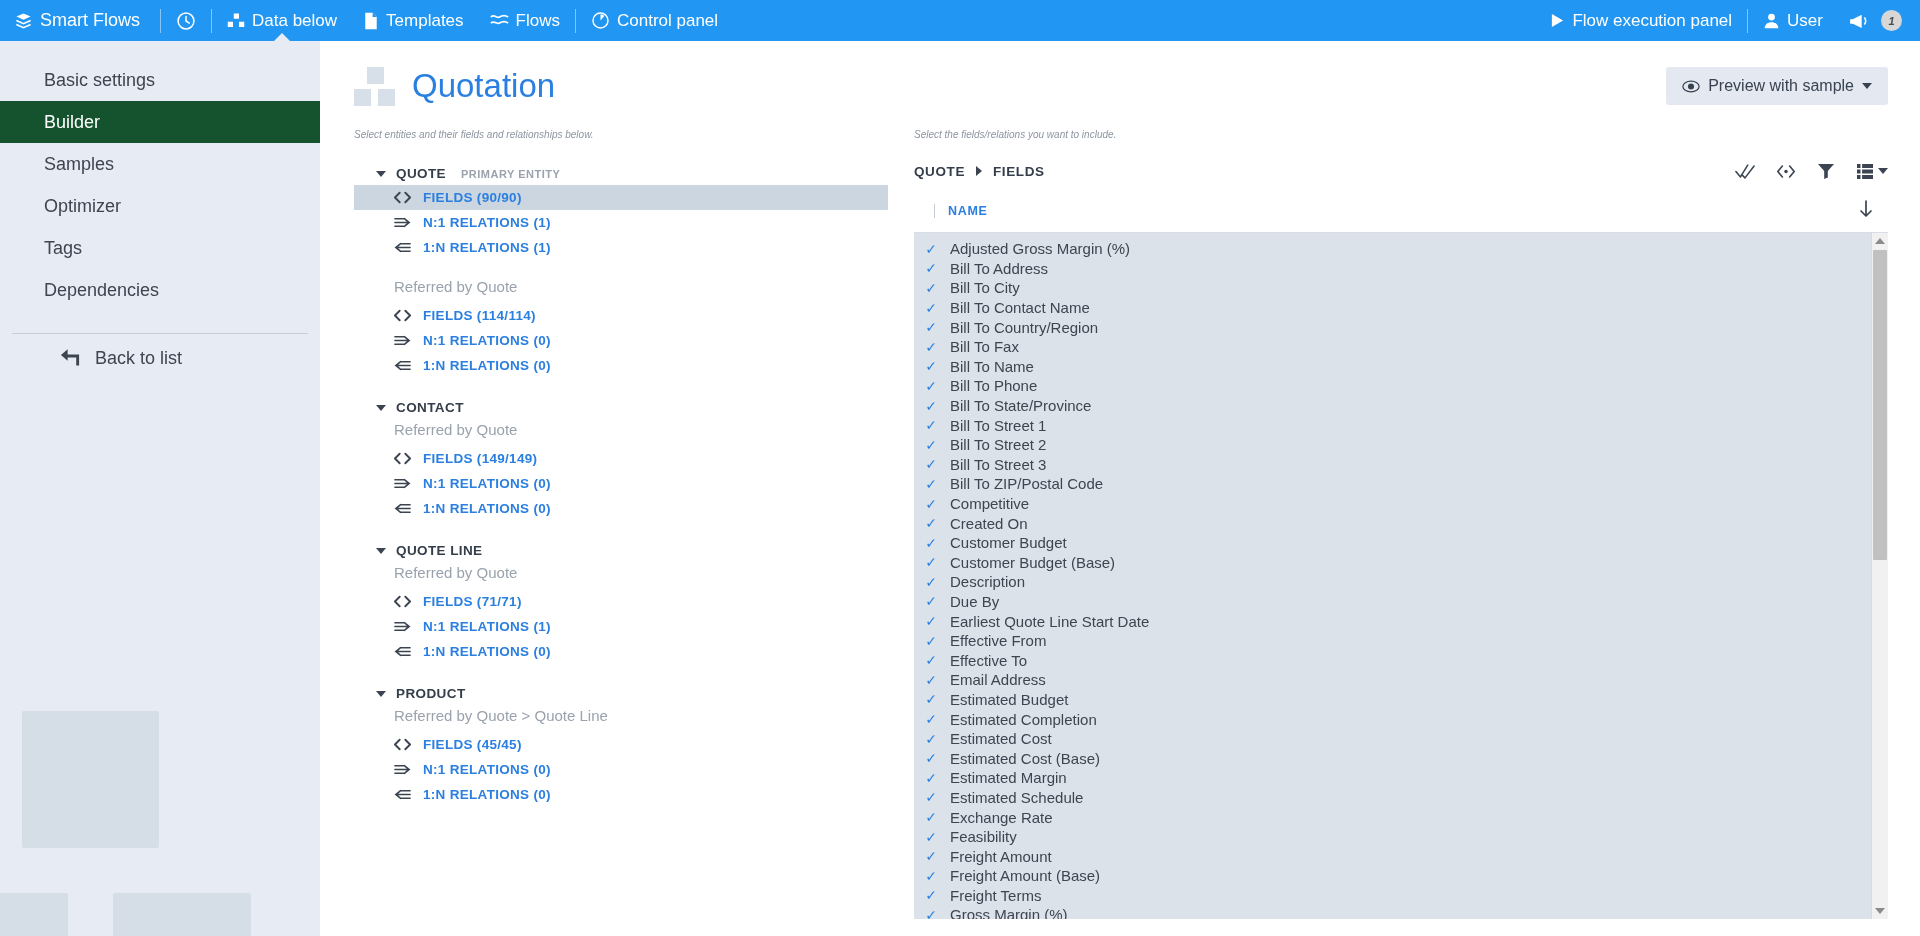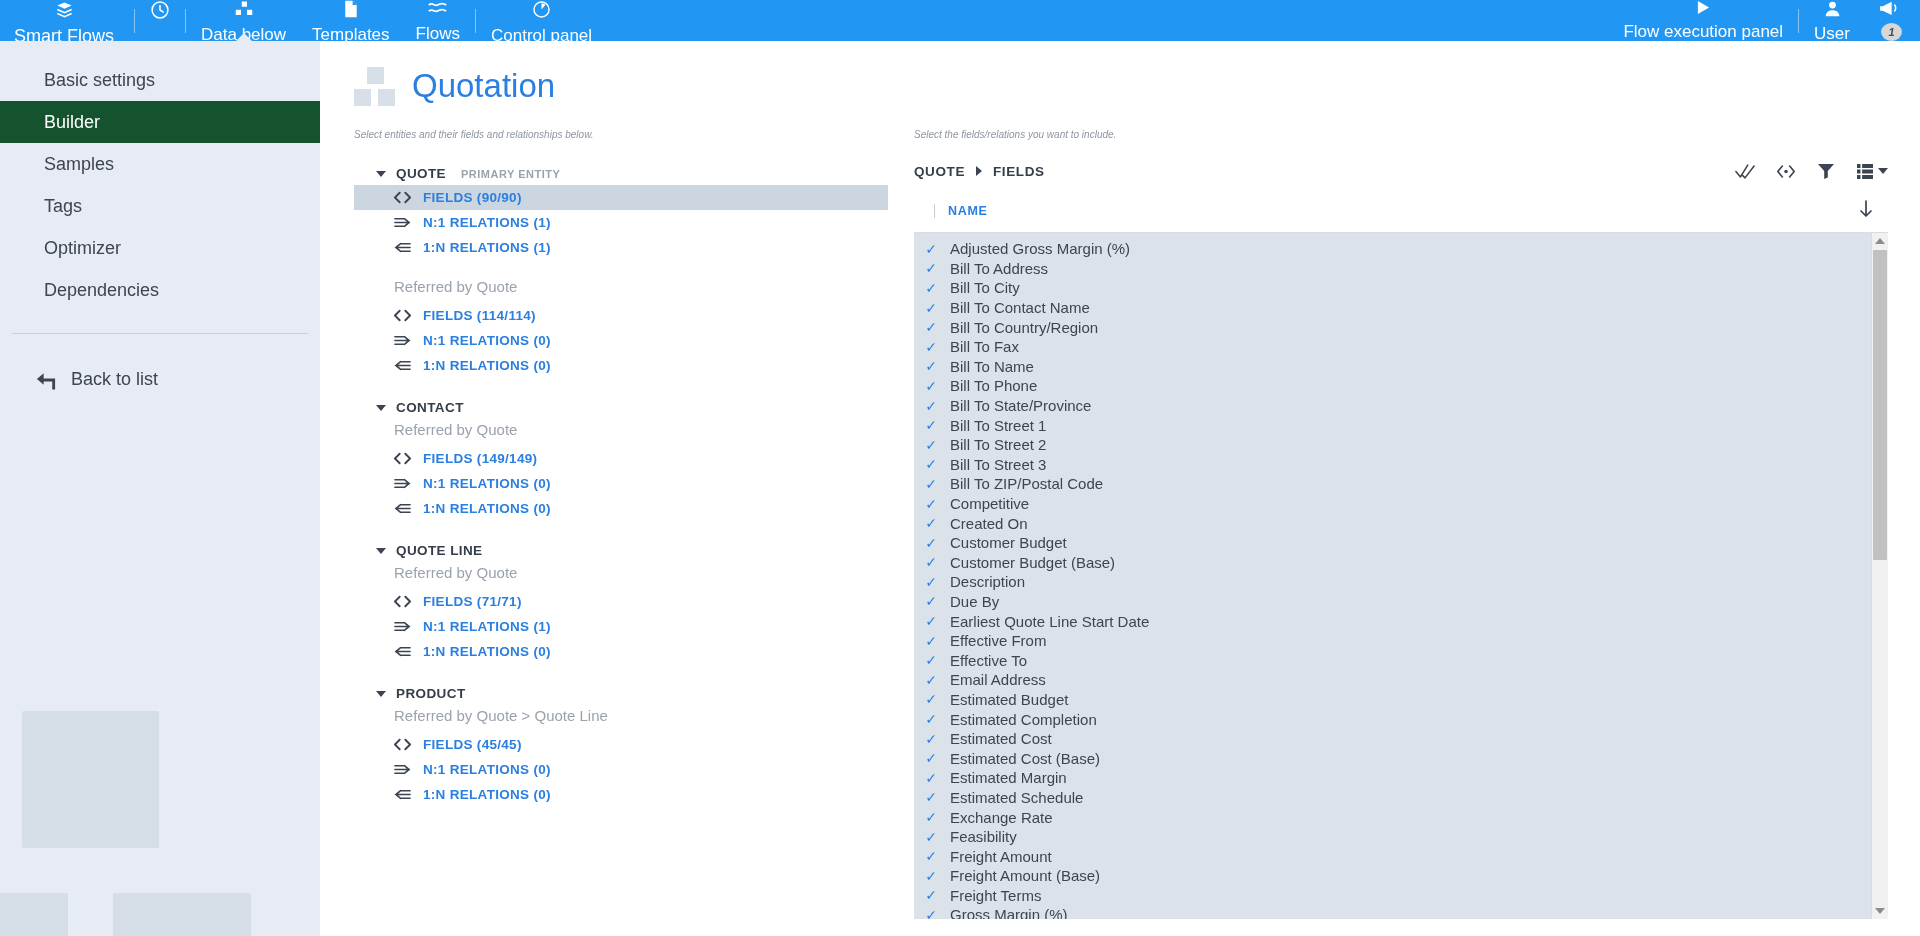--- a/index.html
+++ b/index.html
@@ -18,21 +18,20 @@
     color: #ffffff;
     position: relative;
     font-size: 17px;
   }
   .tb-group { display: flex; align-items: center; height: 100%; }
   .tb-item {
     display: flex; align-items: center; gap: 7px;
     padding: 0 13px; height: 100%;
     cursor: pointer; white-space: nowrap;
     position: relative;
-    flex-direction: column;
   }
   .tb-brand { font-size: 18px; padding-left: 14px; padding-right: 18px; }
   .tb-sep { width: 1px; height: 24px; background: rgba(255,255,255,.45); margin: 0 2px; }
   .tb-active::after {
     content: ""; position: absolute;
     bottom: -1px; left: 50%; transform: translateX(-50%);
     border-left: 9px solid transparent;
     border-right: 9px solid transparent;
     border-bottom: 9px solid #e7ebf3;
   }
@@ -60,22 +59,22 @@
   }
   .side-item {
     height: 42px; display: flex; align-items: center;
     padding-left: 44px;
     font-size: 18px; color: #3d4551;
     cursor: pointer;
   }
   .side-item.selected { background: #14532d; color: #ffffff; }
   .side-divider { height: 1px; background: #c8cfdb; margin: 22px 12px 14px 12px; }
   .side-back {
-    height: 42px; display: flex; align-items: flex-end; gap: 14px;
-    padding-left: 36px;
+    height: 42px; display: flex; align-items: flex-start; gap: 14px;
+    padding-left: 60px;
     font-size: 18px; color: #3d4551; cursor: pointer;
   }
   .watermark { position: absolute; pointer-events: none; }
   .wm-box { position: absolute; background: #d5dde6; border-radius: 2px; }
 
   
   .main { flex: 1; background: #ffffff; position: relative; overflow: hidden; }
 
   .page-head { display: flex; align-items: center; padding: 26px 32px 0 34px; }
   .ds-icon { position: relative; width: 42px; height: 38px; margin-right: 16px; }
@@ -253,24 +252,24 @@
     <div class="side-item">
       <span>Basic settings</span>
     </div>
     <div class="side-item selected">
       <span>Builder</span>
     </div>
     <div class="side-item">
       <span>Samples</span>
     </div>
     <div class="side-item">
+      <span>Optimizer</span>
+    </div>
+    <div class="side-item">
       <span>Tags</span>
-    </div>
-    <div class="side-item">
-      <span>Optimizer</span>
     </div>
     <div class="side-item">
       <span>Dependencies</span>
     </div>
 
     <div class="side-divider"></div>
 
     <div class="side-back">
       <span class="ic">
         <svg width="21" height="18" viewBox="0 0 22 18">
@@ -289,20 +288,30 @@
 
   <main class="main">
 
     <div class="page-head">
       <span class="ds-icon">
         <i class="t"></i>
           <i class="bl"></i>
           <i class="br"></i>
       </span>
       <h1 class="page-title">Quotation</h1>
+      <button class="preview-btn">
+        <span class="ic">
+          <svg width="18" height="13" viewBox="0 0 20 14">
+              <ellipse cx="10" cy="7" rx="9" ry="6" stroke="#384250" stroke-width="1.4" fill="none"></ellipse>
+              <circle cx="10" cy="7" r="3.4" fill="#384250"></circle>
+            </svg>
+        </span>
+        <span>Preview with sample</span>
+        <span class="caret"></span>
+      </button>
     </div>
 
     <div class="cols">
 
       <section class="col-left">
         <div class="hint">Select entities and their fields and relationships below.</div>
 
         <div class="entity">
           <div class="entity-head">
             <span class="tri"></span>

